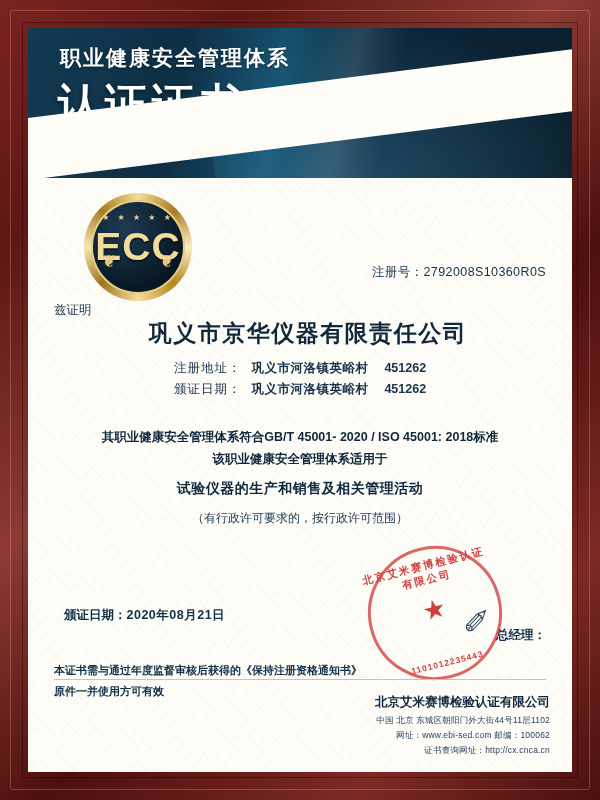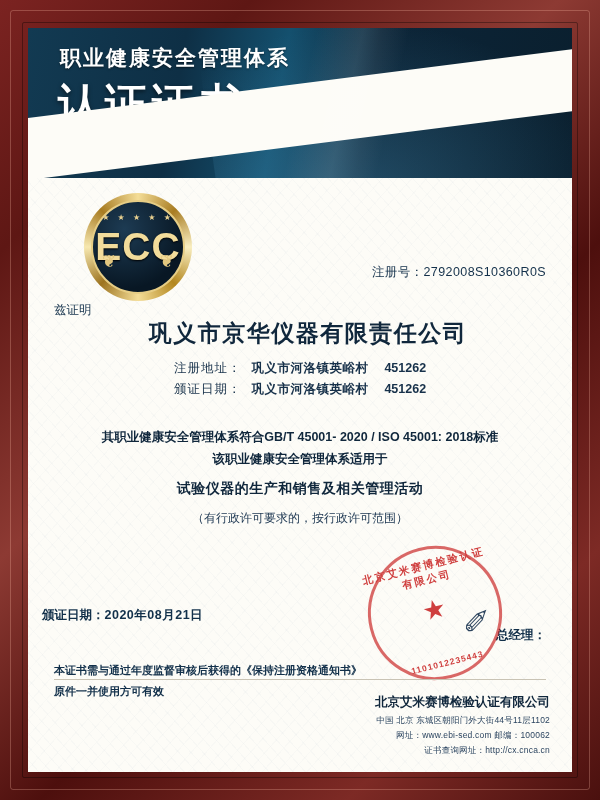--- a/index.html
+++ b/index.html
@@ -129,21 +129,21 @@
   }
   .scope{
     position:absolute;left:0;top:452px;width:100%;text-align:center;
     font-size:14px;font-weight:bold;color:#10273c;letter-spacing:.5px;
   }
   .scope-note{
     position:absolute;left:0;top:482px;width:100%;text-align:center;
     font-size:12px;color:#1b3550;
   }
   .dates{
-    position:absolute;left:14px;top:576px;
+    position:absolute;left:36px;top:576px;
     font-size:12.5px;color:#12304a;line-height:23px;font-weight:bold;
   }
   .dates .v{font-weight:bold;letter-spacing:.5px;}
   .gm{
     position:absolute;right:26px;top:599px;
     font-size:12.5px;color:#12304a;font-weight:bold;padding-left:12px;
   }
   .note{
     position:absolute;left:26px;top:632px;
     font-size:11px;color:#12304a;line-height:21px;font-weight:bold;

